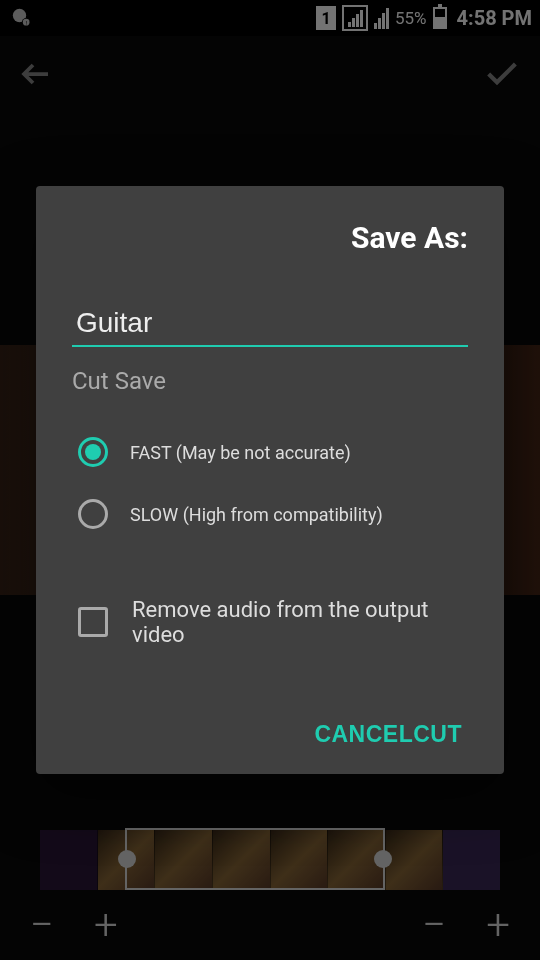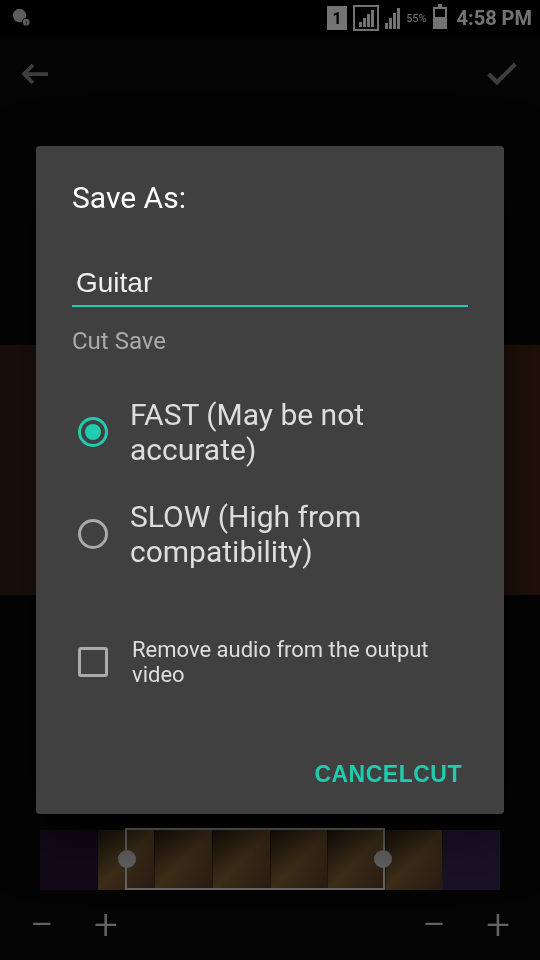--- a/index.html
+++ b/index.html
@@ -54,21 +54,21 @@
       width: 3px;
       background: #fff;
       display: inline-block;
     }
     .signal-bars {
       display: flex;
       align-items: flex-end;
       gap: 1px;
       height: 22px;
     }
-    .battery-pct { font-size: 11px; }
+    .battery-pct { font-size: 17px; }
     .battery-icon {
       width: 14px;
       height: 22px;
       border: 2px solid #fff;
       position: relative;
       background: linear-gradient(to top, #fff 55%, transparent 55%);
     }
     .battery-icon::before {
       content: "";
       position: absolute;
@@ -162,22 +162,23 @@
     .dialog {
       width: 468px;
       background: #404040;
       border-radius: 4px;
       padding: 34px 36px 26px;
       box-shadow: 0 20px 60px rgba(0,0,0,0.6);
     }
     .dialog-title {
       color: #fff;
       font-size: 30px;
-      font-weight: 400;
+      font-weight: 700;
       margin-bottom: 46px;
+      text-align: right;
     }
     .text-input {
       width: 100%;
       background: transparent;
       border: none;
       border-bottom: 2px solid #1fccb0;
       color: #eee;
       font-size: 28px;
       padding: 6px 4px;
       outline: none;
@@ -207,21 +208,21 @@
     }
     .radio.checked::after {
       content: "";
       position: absolute;
       inset: 4px;
       background: #1fccb0;
       border-radius: 50%;
     }
     .radio-label {
       color: #ddd;
-      font-size: 30px;
+      font-size: 18px;
     }
     .chk-row {
       display: flex;
       align-items: center;
       gap: 24px;
       padding: 16px 6px;
       margin-top: 36px;
     }
     .chk {
       width: 30px;

